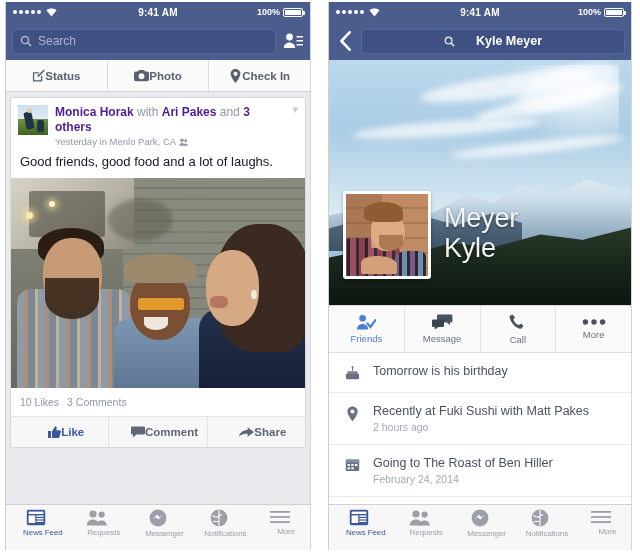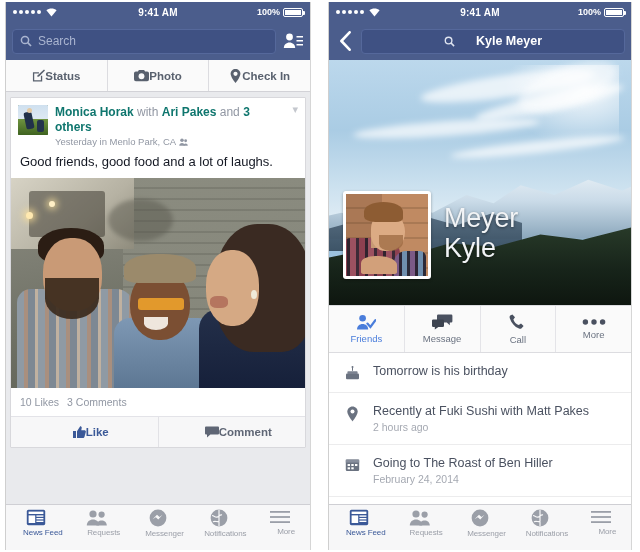--- a/index.html
+++ b/index.html
@@ -168,21 +168,21 @@
   .avatar-sm .p2 { position:absolute; right:4px; bottom:3px; width:7px; height:12px; background:#24334c; border-radius:2px; }
   .avatar-sm .head1 { position:absolute; left:9px; top:3px; width:5px; height:5px; border-radius:50%; background:#e3c9a4; }
 
   .post-meta { flex: 1 1 auto; padding-right: 14px; }
   .post-names {
     font-size: 12px;
     line-height: 14.5px;
     color: #9197a3;
     font-weight: normal;
   }
-  .post-names .dark { color: #0f766e; font-weight: bold; }
+  .post-names .dark { color: #4c1d95; font-weight: bold; }
   .post-sub {
     font-size: 9.5px;
     color: #9197a3;
     margin-top: 2px;
     display: flex;
     align-items: center;
     gap: 3px;
   }
   .chevron-more {
     position: absolute;
@@ -564,20 +564,28 @@
               <span>Like</span>
             </div>
             <div class="act">
               <span>
                 <svg width="14" height="12" viewBox="0 0 14 12">
                     <path d="M1 0.5h12a1 1 0 0 1 1 1v6a1 1 0 0 1-1 1H5.4L2 11.5V8.5H1a1 1 0 0 1-1-1v-6a1 1 0 0 1 1-1z" fill="#5f6675"></path>
                   </svg>
               </span>
               <span>Comment</span>
             </div>
+            <div class="act">
+              <span>
+                <svg width="15" height="12" viewBox="0 0 15 12">
+                    <path d="M0 10.5C1.2 6 4.4 4.2 8.6 4.1V1.2L15 6l-6.4 4.8V7.6C5.5 7.6 2.6 8.5 0 10.5z" fill="#5f6675"></path>
+                  </svg>
+              </span>
+              <span>Share</span>
+            </div>
           </div>
 
         </div>
       </div>
 
       <div class="tabbar">
         <div class="tab active">
           <svg width="20" height="17" viewBox="0 0 20 17">
               <rect x="0.8" y="0.8" width="18.4" height="15.4" rx="1.6" fill="#3b5998"></rect>
               <rect x="2.6" y="2.6" width="14.8" height="2.4" fill="#fff"></rect>

